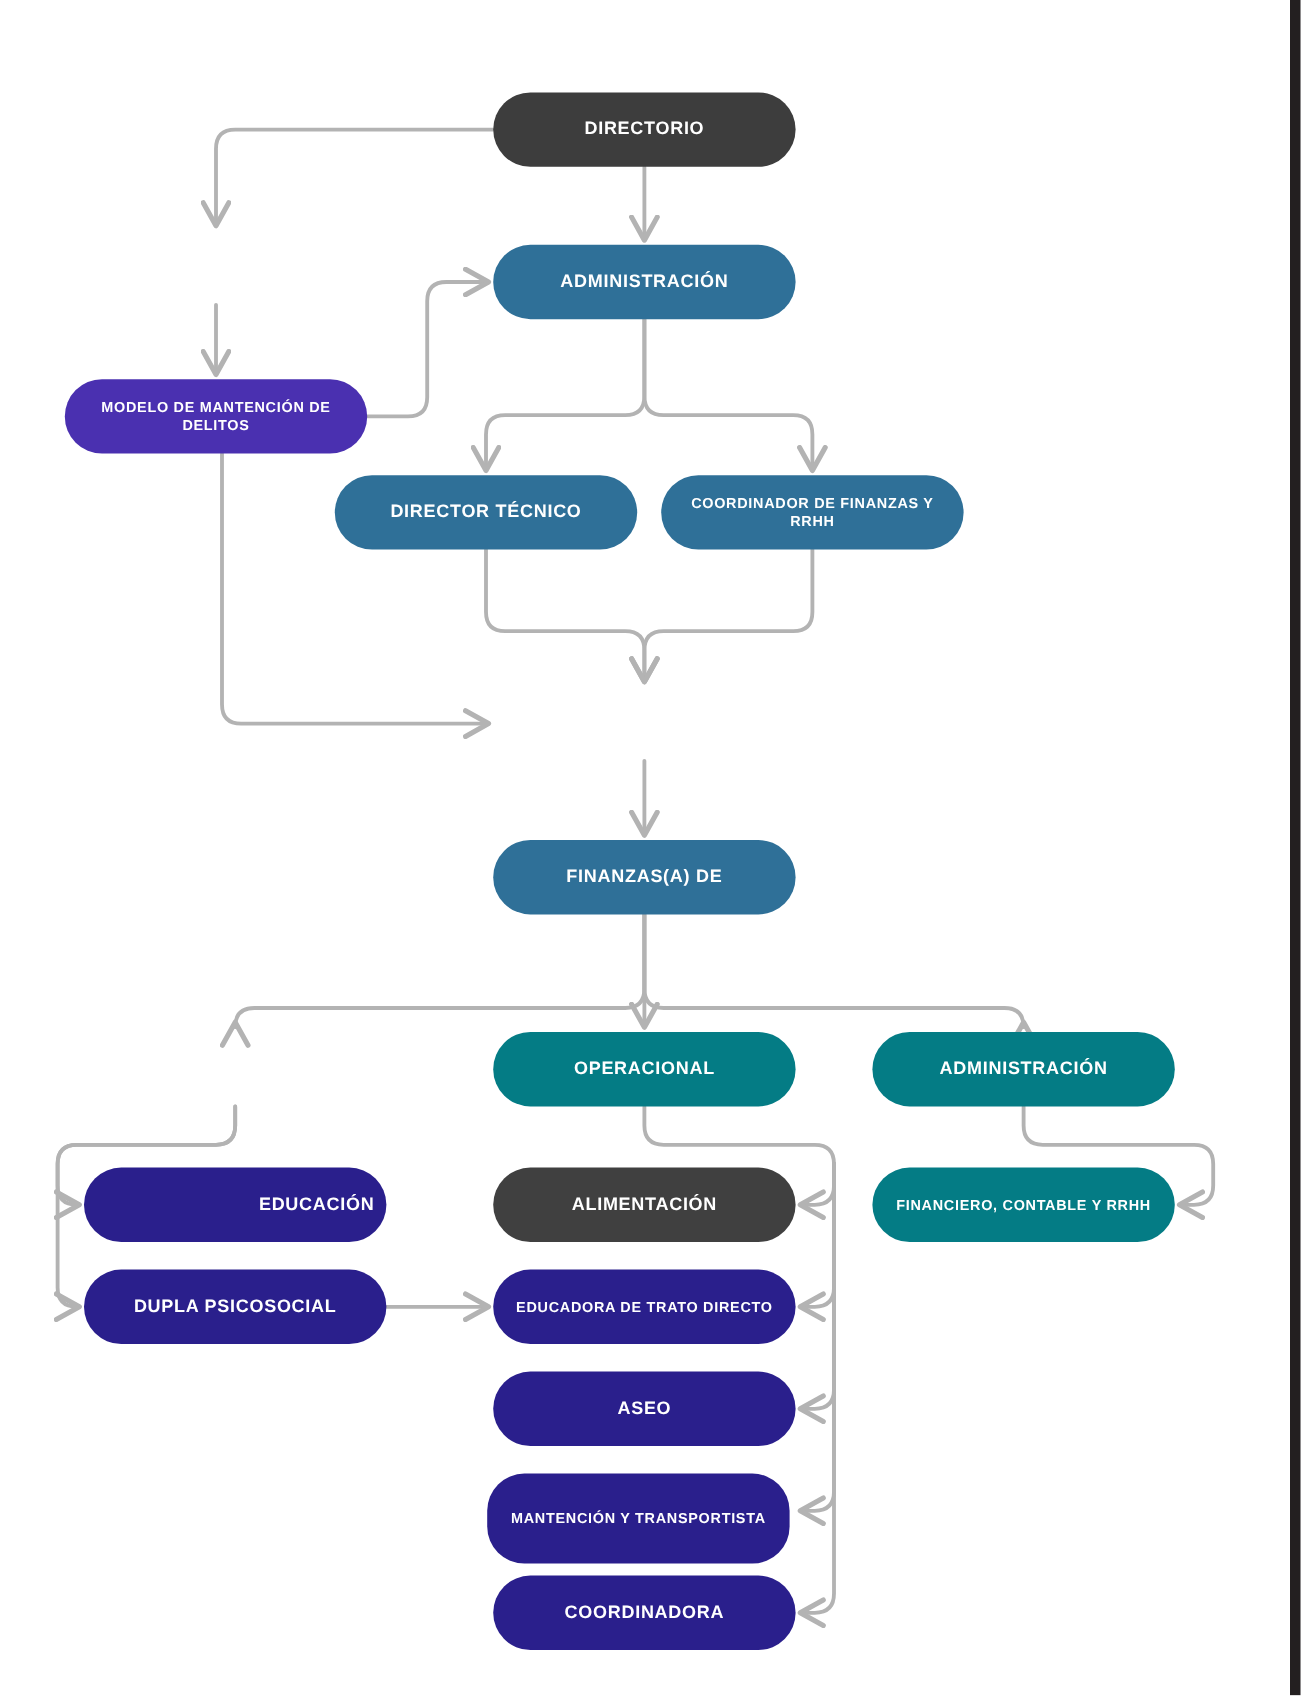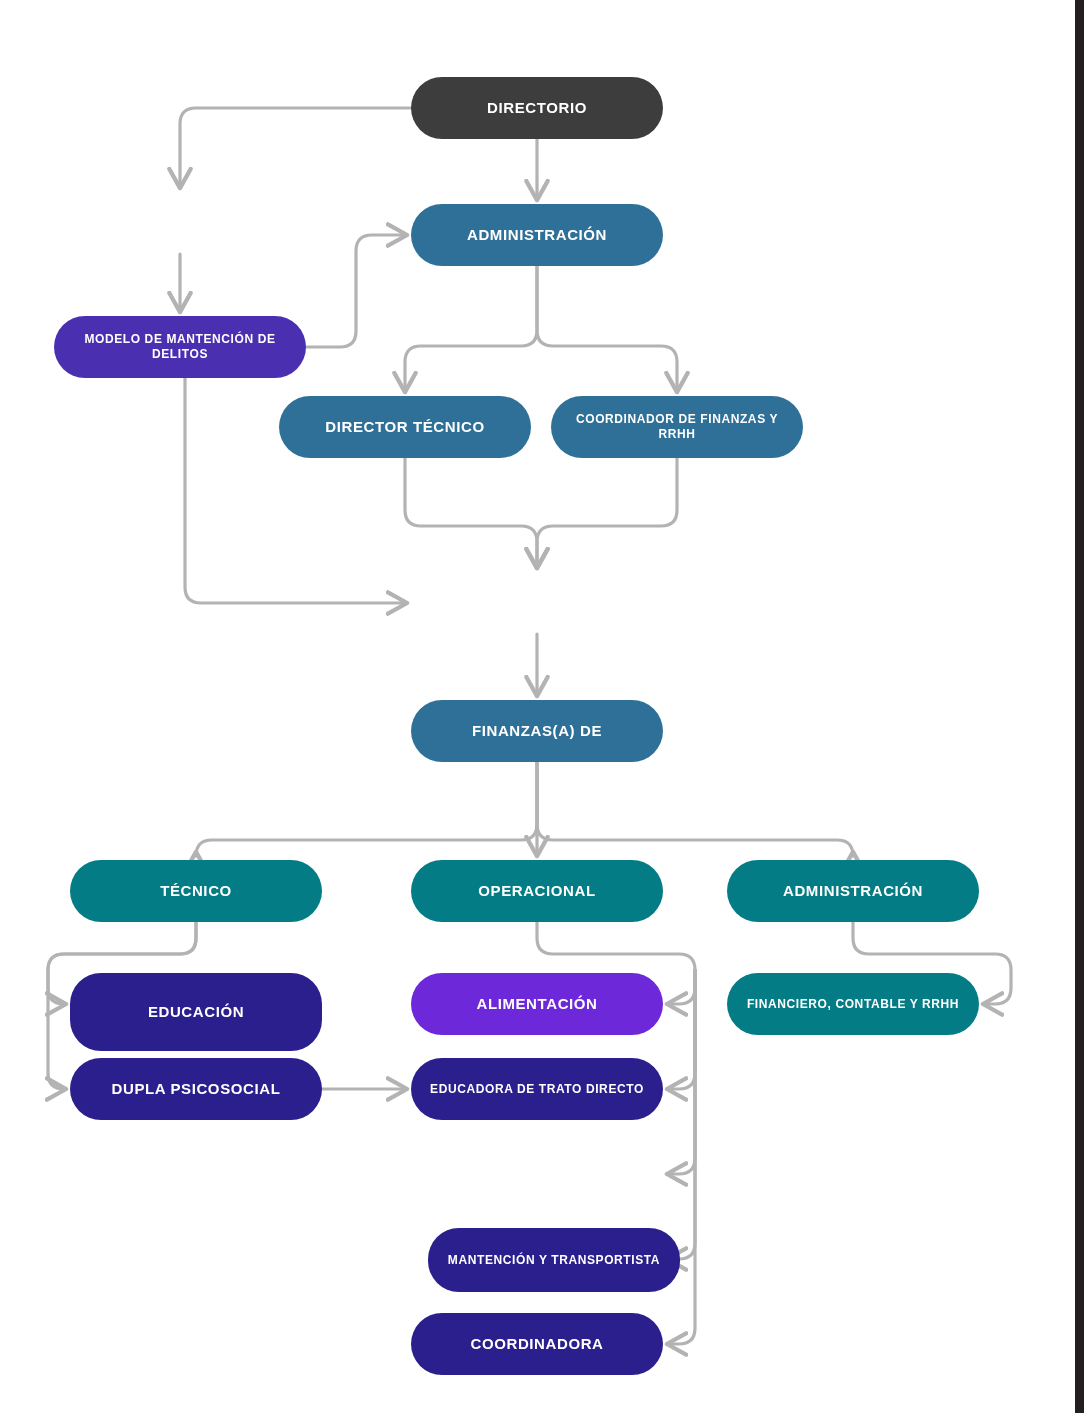--- a/index.html
+++ b/index.html
@@ -121,45 +121,45 @@
     </div>
   <div class="node" style="left: 279px; top: 396px; width: 252px; height: 62px; background: rgb(47, 112, 152); border-radius: 31px; font-size: 15px;">
       <span class="node-label">DIRECTOR TÉCNICO</span>
     </div>
   <div class="node" style="left: 551px; top: 396px; width: 252px; height: 62px; background: rgb(47, 112, 152); border-radius: 31px; font-size: 12px; justify-content: center;">
       <span class="node-label">COORDINADOR DE FINANZAS Y RRHH</span>
     </div>
   <div class="node" style="left: 411px; top: 700px; width: 252px; height: 62px; background: rgb(47, 112, 152); border-radius: 31px; font-size: 15px;">
       <span class="node-label">FINANZAS(A) DE</span>
     </div>
-  <div class="node" style="left: 70px; top: 860px; width: 252px; height: 62px; background: rgb(4, 124, 133); border-radius: 31px; font-size: 15px;">
-      <span class="node-label">TÉCNICO</span>
-    </div>
   <div class="node" style="left: 411px; top: 860px; width: 252px; height: 62px; background: rgb(4, 124, 133); border-radius: 31px; font-size: 15px;">
       <span class="node-label">OPERACIONAL</span>
     </div>
   <div class="node" style="left: 727px; top: 860px; width: 252px; height: 62px; background: rgb(4, 124, 133); border-radius: 31px; font-size: 15px;">
       <span class="node-label">ADMINISTRACIÓN</span>
     </div>
-  <div class="node" style="left: 70px; top: 973px; width: 252px; height: 78px; background: rgb(42, 31, 140); border-radius: 31px; font-size: 15px;">
+  <div class="node" style="left: 70px; top: 973px; width: 252px; height: 62px; background: rgb(42, 31, 140); border-radius: 31px; font-size: 15px; text-align: right;">
       <span class="node-label">EDUCACIÓN</span>
     </div>
-  <div class="node" style="left: 411px; top: 973px; width: 252px; height: 62px; background: #6d28d9; border-radius: 31px; font-size: 15px;">
+  <div class="node" style="left: 411px; top: 973px; width: 252px; height: 62px; background: #404040; border-radius: 31px; font-size: 15px;">
       <span class="node-label">ALIMENTACIÓN</span>
     </div>
   <div class="node" style="left: 727px; top: 973px; width: 252px; height: 62px; background: rgb(4, 124, 133); border-radius: 31px; font-size: 12px;">
       <span class="node-label">FINANCIERO, CONTABLE Y RRHH</span>
     </div>
   <div class="node" style="left: 70px; top: 1058px; width: 252px; height: 62px; background: rgb(42, 31, 140); border-radius: 31px; font-size: 15px;">
       <span class="node-label">DUPLA PSICOSOCIAL</span>
     </div>
   <div class="node" style="left: 411px; top: 1058px; width: 252px; height: 62px; background: rgb(42, 31, 140); border-radius: 31px; font-size: 12px;">
       <span class="node-label">EDUCADORA DE TRATO DIRECTO</span>
     </div>
-  <div class="node" style="left: 428px; top: 1228px; width: 252px; height: 64px; background: rgb(42, 31, 140); border-radius: 31px; font-size: 12px;">
+  <div class="node" style="left: 411px; top: 1143px; width: 252px; height: 62px; background: rgb(42, 31, 140); border-radius: 31px; font-size: 15px;">
+      <span class="node-label">ASEO</span>
+    </div>
+  <div class="node" style="left: 406px; top: 1228px; width: 252px; height: 75px; background: rgb(42, 31, 140); border-radius: 31px; font-size: 12px;">
       <span class="node-label">MANTENCIÓN Y TRANSPORTISTA</span>
     </div>
   <div class="node" style="left: 411px; top: 1313px; width: 252px; height: 62px; background: rgb(42, 31, 140); border-radius: 31px; font-size: 15px;">
       <span class="node-label">COORDINADORA</span>
     </div>
 
   <div class="right-band" style="background: rgb(35, 31, 32);"></div>
 </div>
 
 </body></html>

